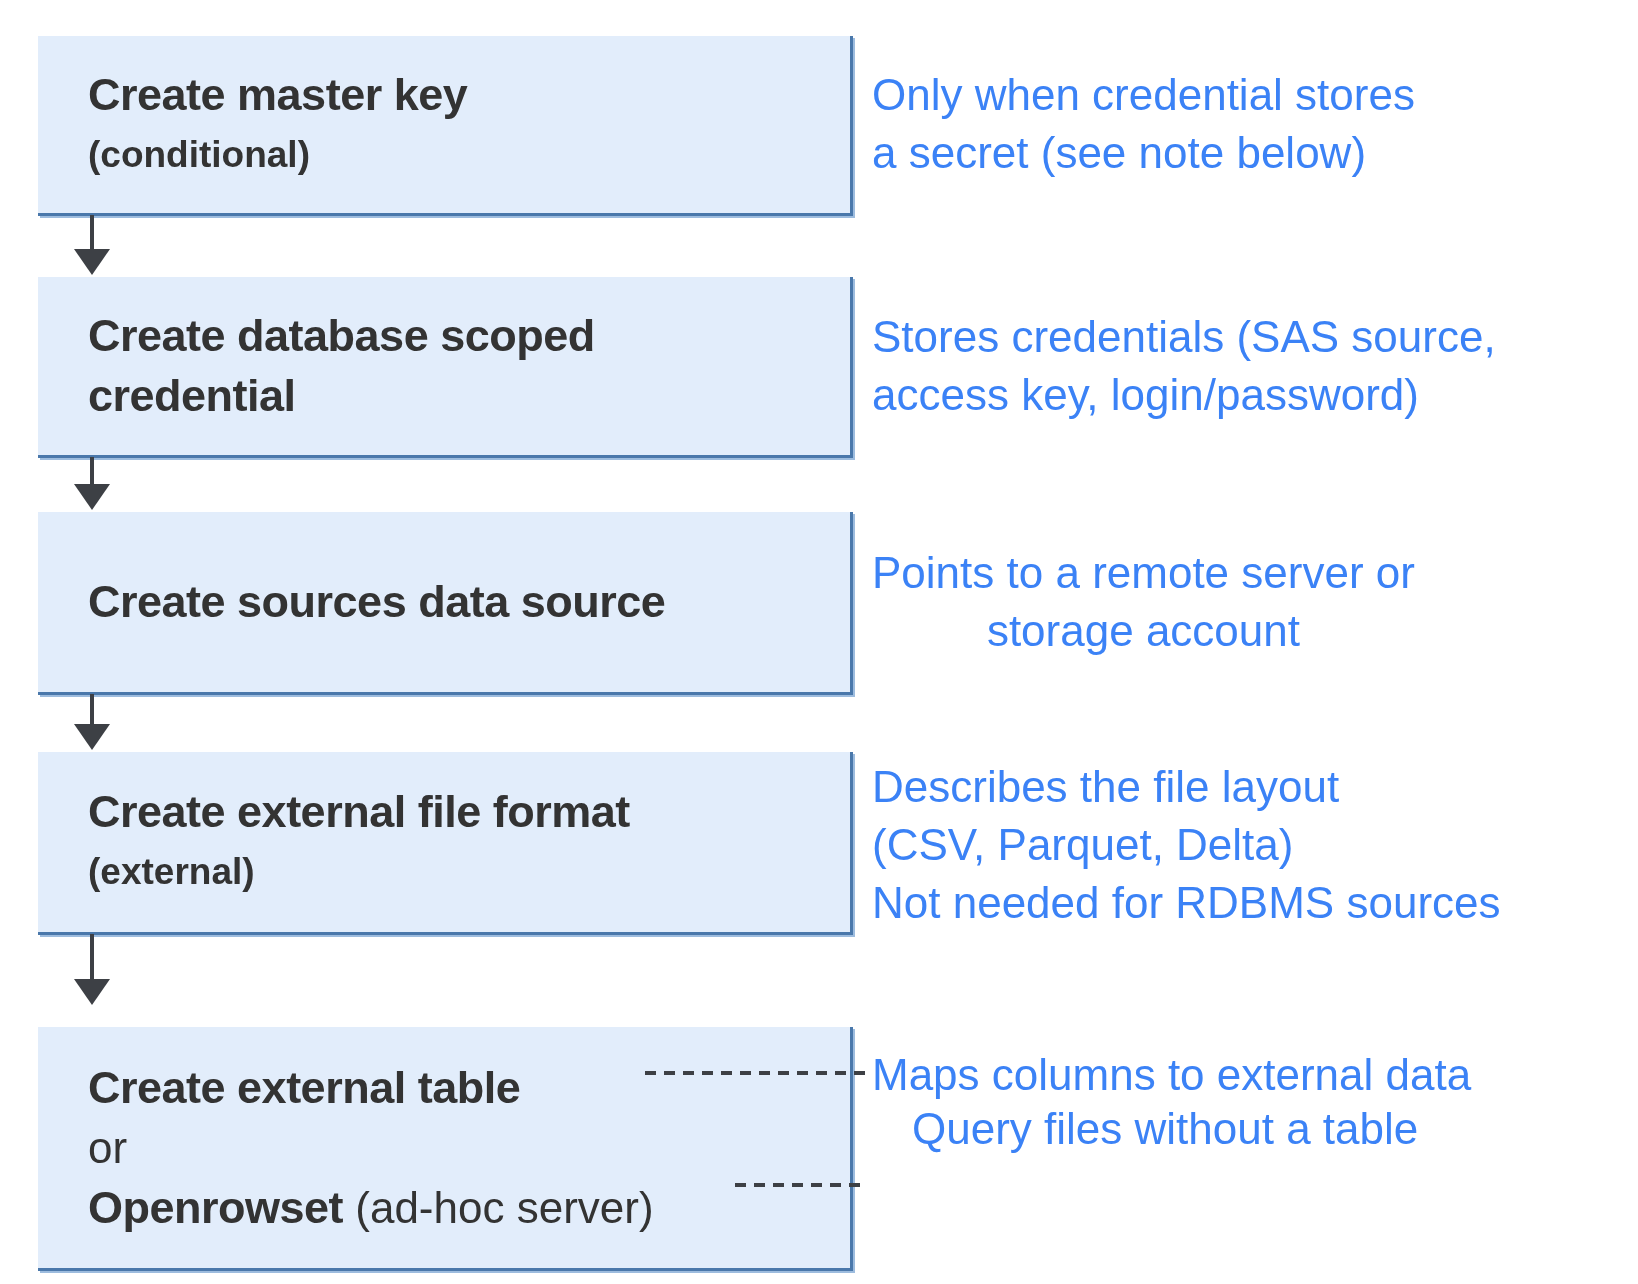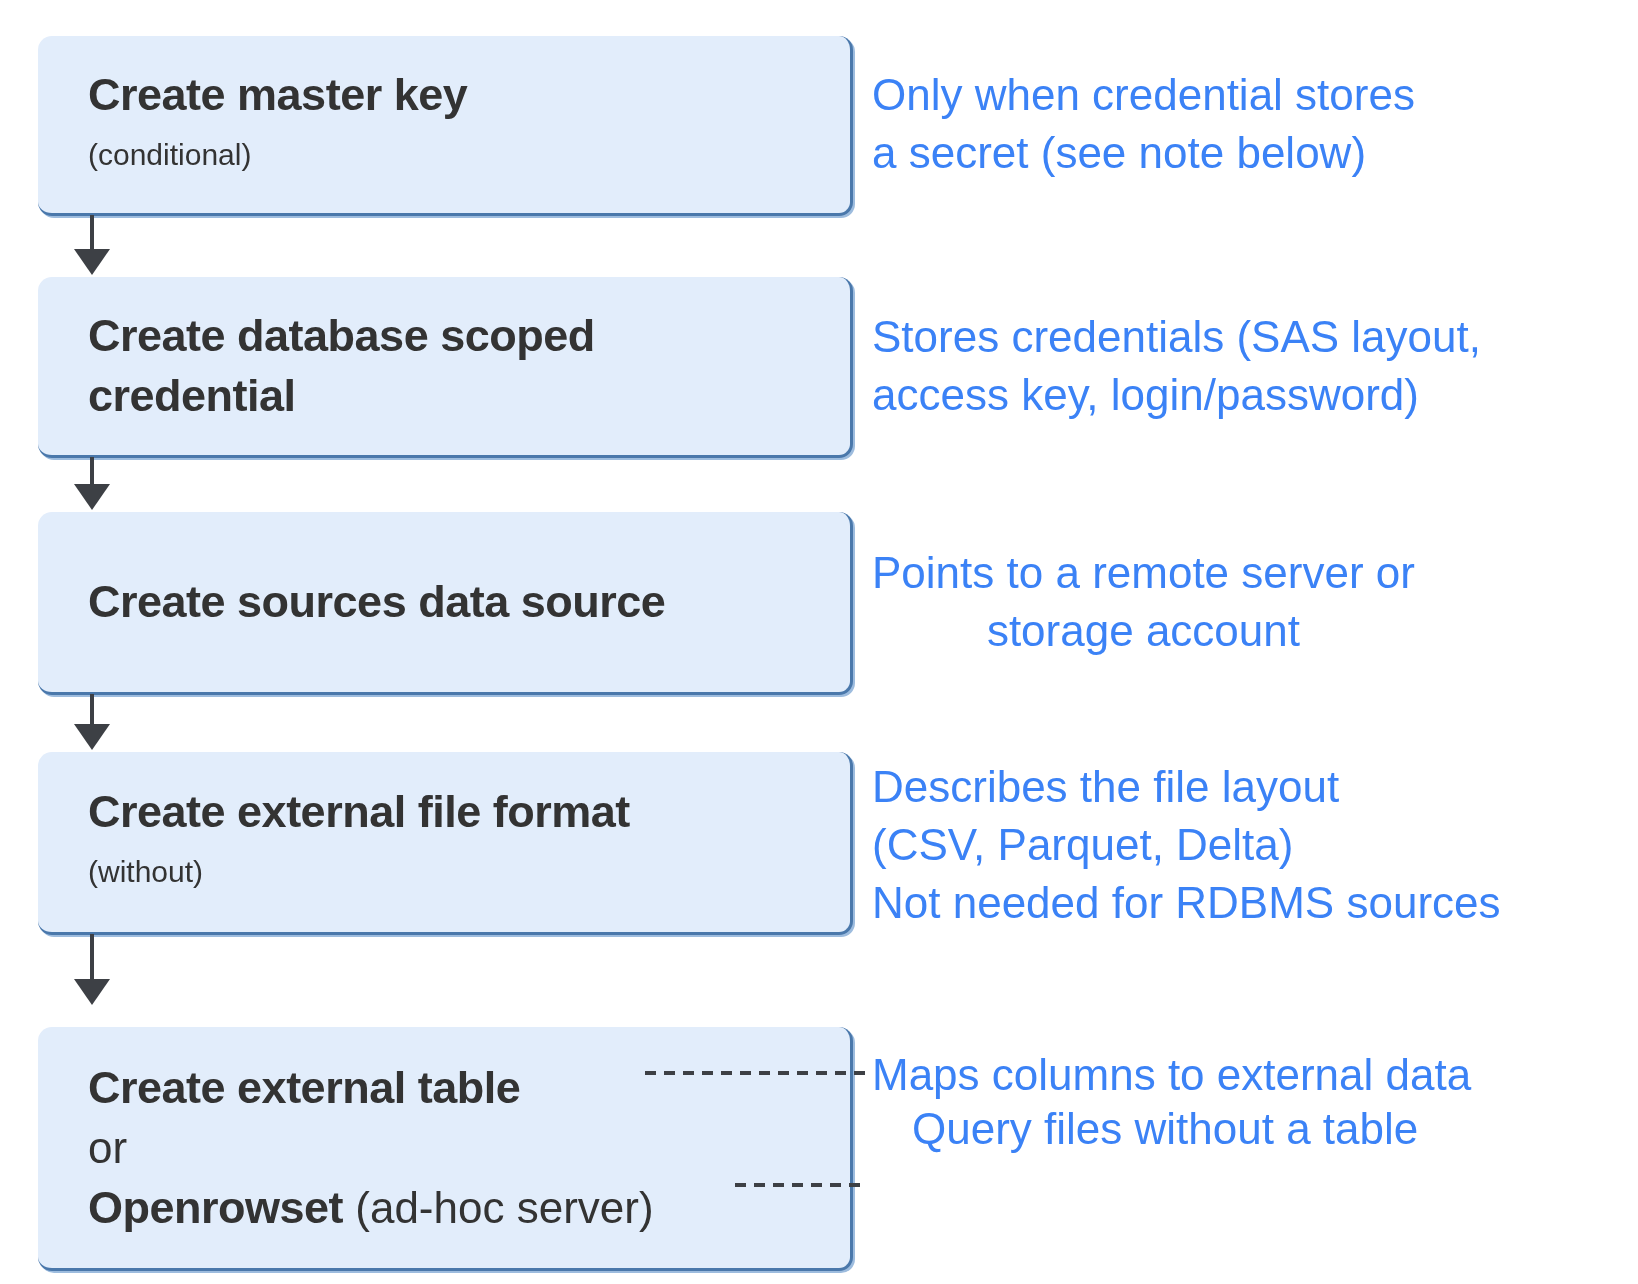--- a/index.html
+++ b/index.html
@@ -26,32 +26,31 @@
     width: 762px;               
     background: #e2edfb;
     border-right: 3px solid #4a78ab;
     border-bottom: 3px solid #4a78ab;
     box-shadow: 2px 2px 0 #9dbcde;
     padding-left: 50px;
     box-sizing: content-box;
     display: flex;
     flex-direction: column;
     justify-content: center;
-    border-radius: 14px;
   }
   .step-title {
     font-weight: 700;
     font-size: 45px;
     line-height: 60px;
     white-space: pre-line;
     letter-spacing: -0.5px;
   }
   .step-subtitle {
-    font-weight: 400;
-    font-size: 30px;
+    font-weight: 700;
+    font-size: 37px;
     line-height: 60px;
   }
   .step-line {
     font-size: 44px;
     line-height: 60px;
   }
   .step-line .b {
     font-weight: 700;
     font-size: 45px;
     letter-spacing: -0.5px;
@@ -126,38 +125,38 @@
     <div class="step-title">Create sources data source</div>
   </div>
 
   <div class="flow-arrow" style="top:694px; height:56px;">
     <div class="arrow-shaft"></div>
     <div class="arrow-head"></div>
   </div>
 
   <div class="step-box" style="top:752px; height:180px;">
     <div class="step-title">Create external file format</div>
-    <div class="step-subtitle">(without)</div>
+    <div class="step-subtitle">(external)</div>
   </div>
 
   <div class="flow-arrow" style="top:934px; height:71px;">
     <div class="arrow-shaft"></div>
     <div class="arrow-head"></div>
   </div>
 
   <div class="step-box" style="top:1007px; height:241px;margin-top:20px;">
     <div class="step-line"><span class="b">Create external table</span></div>
     <div class="step-line">or</div>
     <div class="step-line"><span class="b">Openrowset</span><span> (ad-hoc server)</span></div>
   </div>
 
   <div class="annotation" style="top:66px;">Only when credential stores
 a secret (see note below)</div>
 
-  <div class="annotation" style="top:308px;">Stores credentials (SAS layout,
+  <div class="annotation" style="top:308px;">Stores credentials (SAS source,
 access key, login/password)</div>
 
   <div class="annotation" style="top:544px;text-align:center;">Points to a remote server or
 storage account</div>
 
   <div class="annotation" style="top:1046px;">Maps columns to external data</div>
 
   <div class="annotation" style="top:758px;">Describes the file layout
 (CSV, Parquet, Delta)
 Not needed for RDBMS sources</div>

